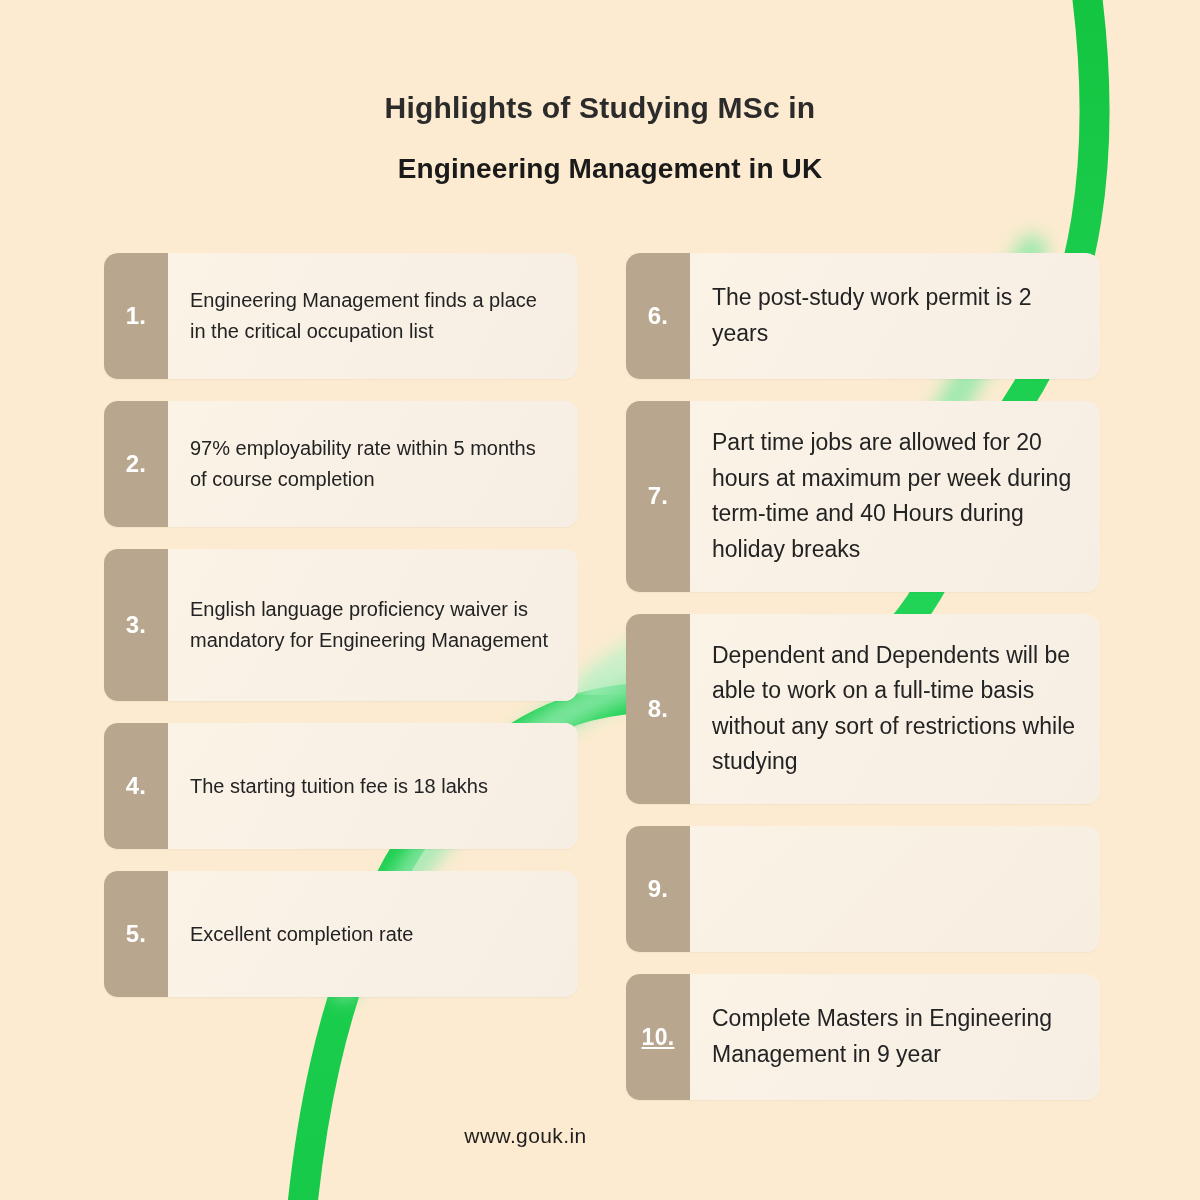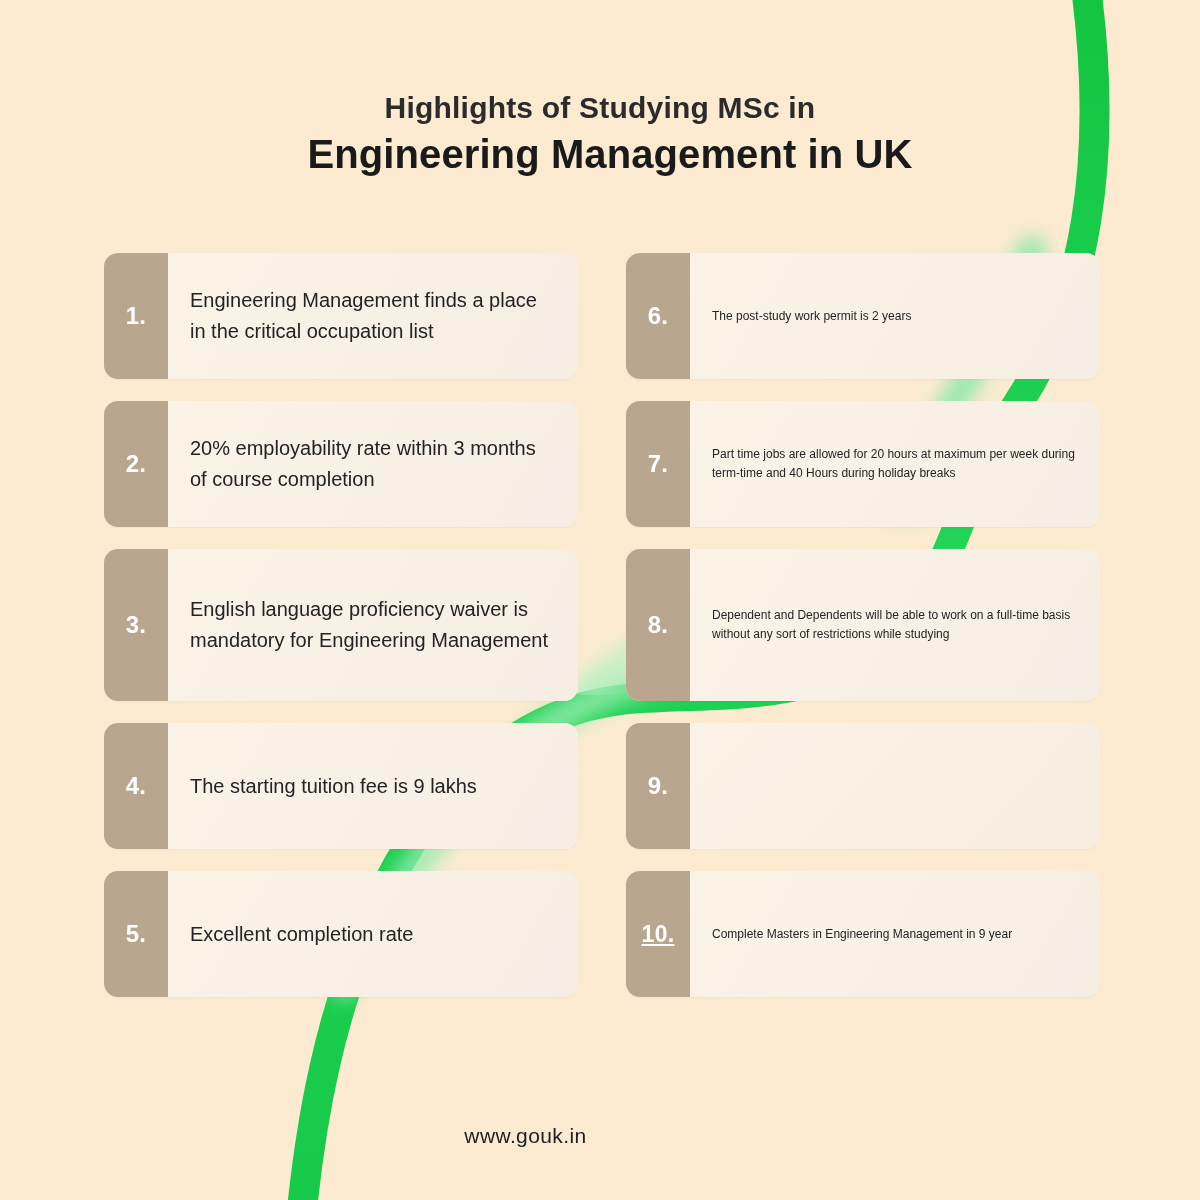--- a/index.html
+++ b/index.html
@@ -36,25 +36,25 @@
     z-index: 3;
   }
   .title-line1 {
     font-size: 30px;
     font-weight: 700;
     color: #2b2b2b;
     letter-spacing: 0.2px;
     line-height: 1.3;
   }
   .title-line2 {
-    font-size: 40px;
+    font-size: 28px;
     font-weight: 700;
     color: #1a1a1a;
     letter-spacing: 0.1px;
-    margin-top: 2px;
+    margin-top: 24px;
     line-height: 1.25;
     padding-left: 20px;
   }
   .columns {
     position: absolute;
     top: 253px;
     left: 104px;
     width: 996px;
     display: flex;
     gap: 48px;
@@ -96,21 +96,21 @@
     padding: 24px 24px 24px 22px;
     font-size: 20px;
     line-height: 1.55;
     color: #232323;
     font-weight: 500;
     display: flex;
     align-items: center;
     background: linear-gradient(120deg, rgba(252,243,231,0.96) 0%, rgba(246,238,228,0.92) 100%);
   }
   .col-right .card-text {
-    font-size: 12px;
+    font-size: 23px;
     border-radius: 17px;
   }
   .h-1 { min-height: 126px; }
   .h-2 { min-height: 126px; }
   .h-3 { min-height: 152px; }
   .h-4 { min-height: 126px; }
   .h-5 { min-height: 126px; }
   .footer {
     position: absolute;
     bottom: 52px;
@@ -157,31 +157,31 @@
 
     <div class="col col-left">
 
       <div class="card h-1">
         <div class="card-num">1.</div>
         <div class="card-text">Engineering Management finds a place in the critical occupation list</div>
       </div>
 
       <div class="card h-2">
         <div class="card-num">2.</div>
-        <div class="card-text">20% employability rate within 3 months of course completion</div>
+        <div class="card-text">97% employability rate within 5 months of course completion</div>
       </div>
 
       <div class="card h-3">
         <div class="card-num">3.</div>
         <div class="card-text">English language proficiency waiver is mandatory for Engineering Management</div>
       </div>
 
       <div class="card h-4">
         <div class="card-num">4.</div>
-        <div class="card-text">The starting tuition fee is 9 lakhs</div>
+        <div class="card-text">The starting tuition fee is 18 lakhs</div>
       </div>
 
       <div class="card h-5">
         <div class="card-num">5.</div>
         <div class="card-text">Excellent completion rate</div>
       </div>
 
     </div>
 
     <div class="col col-right">

